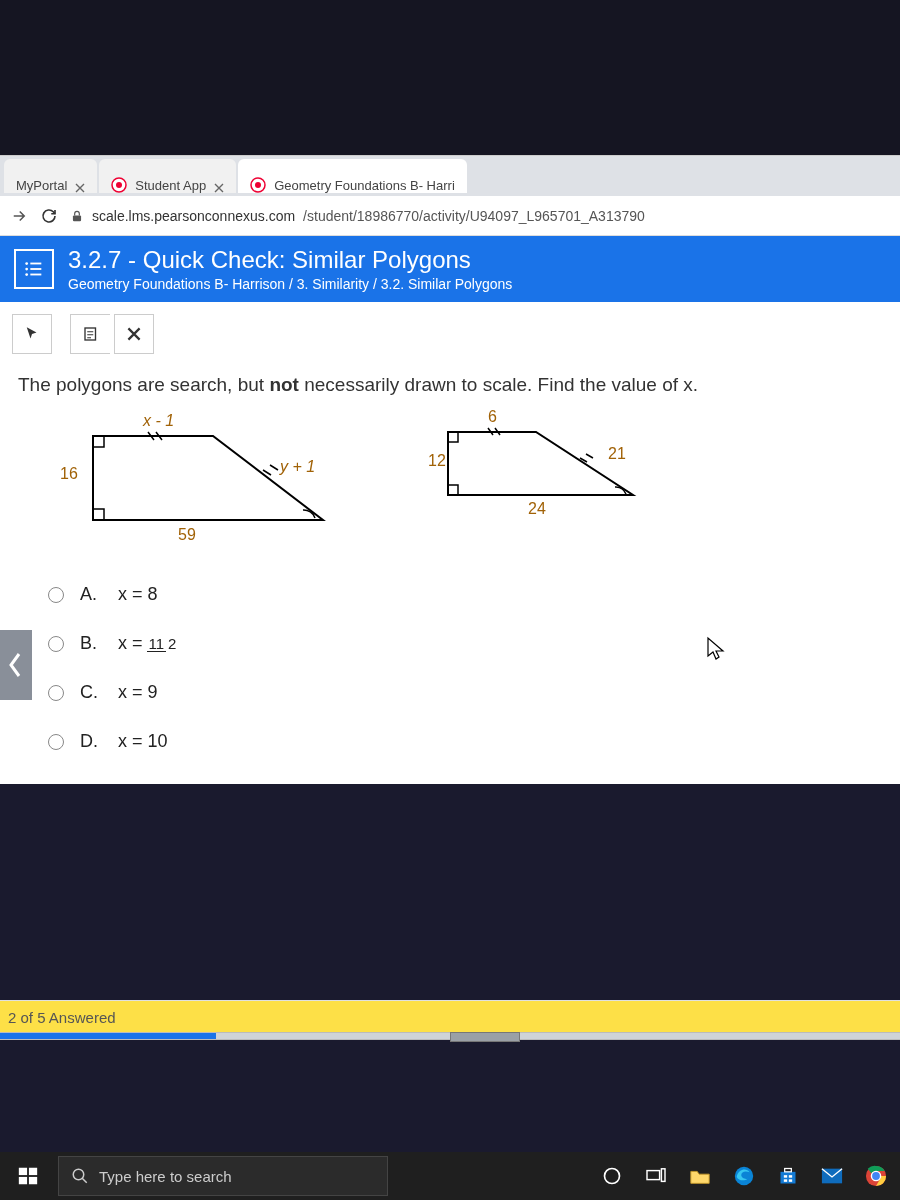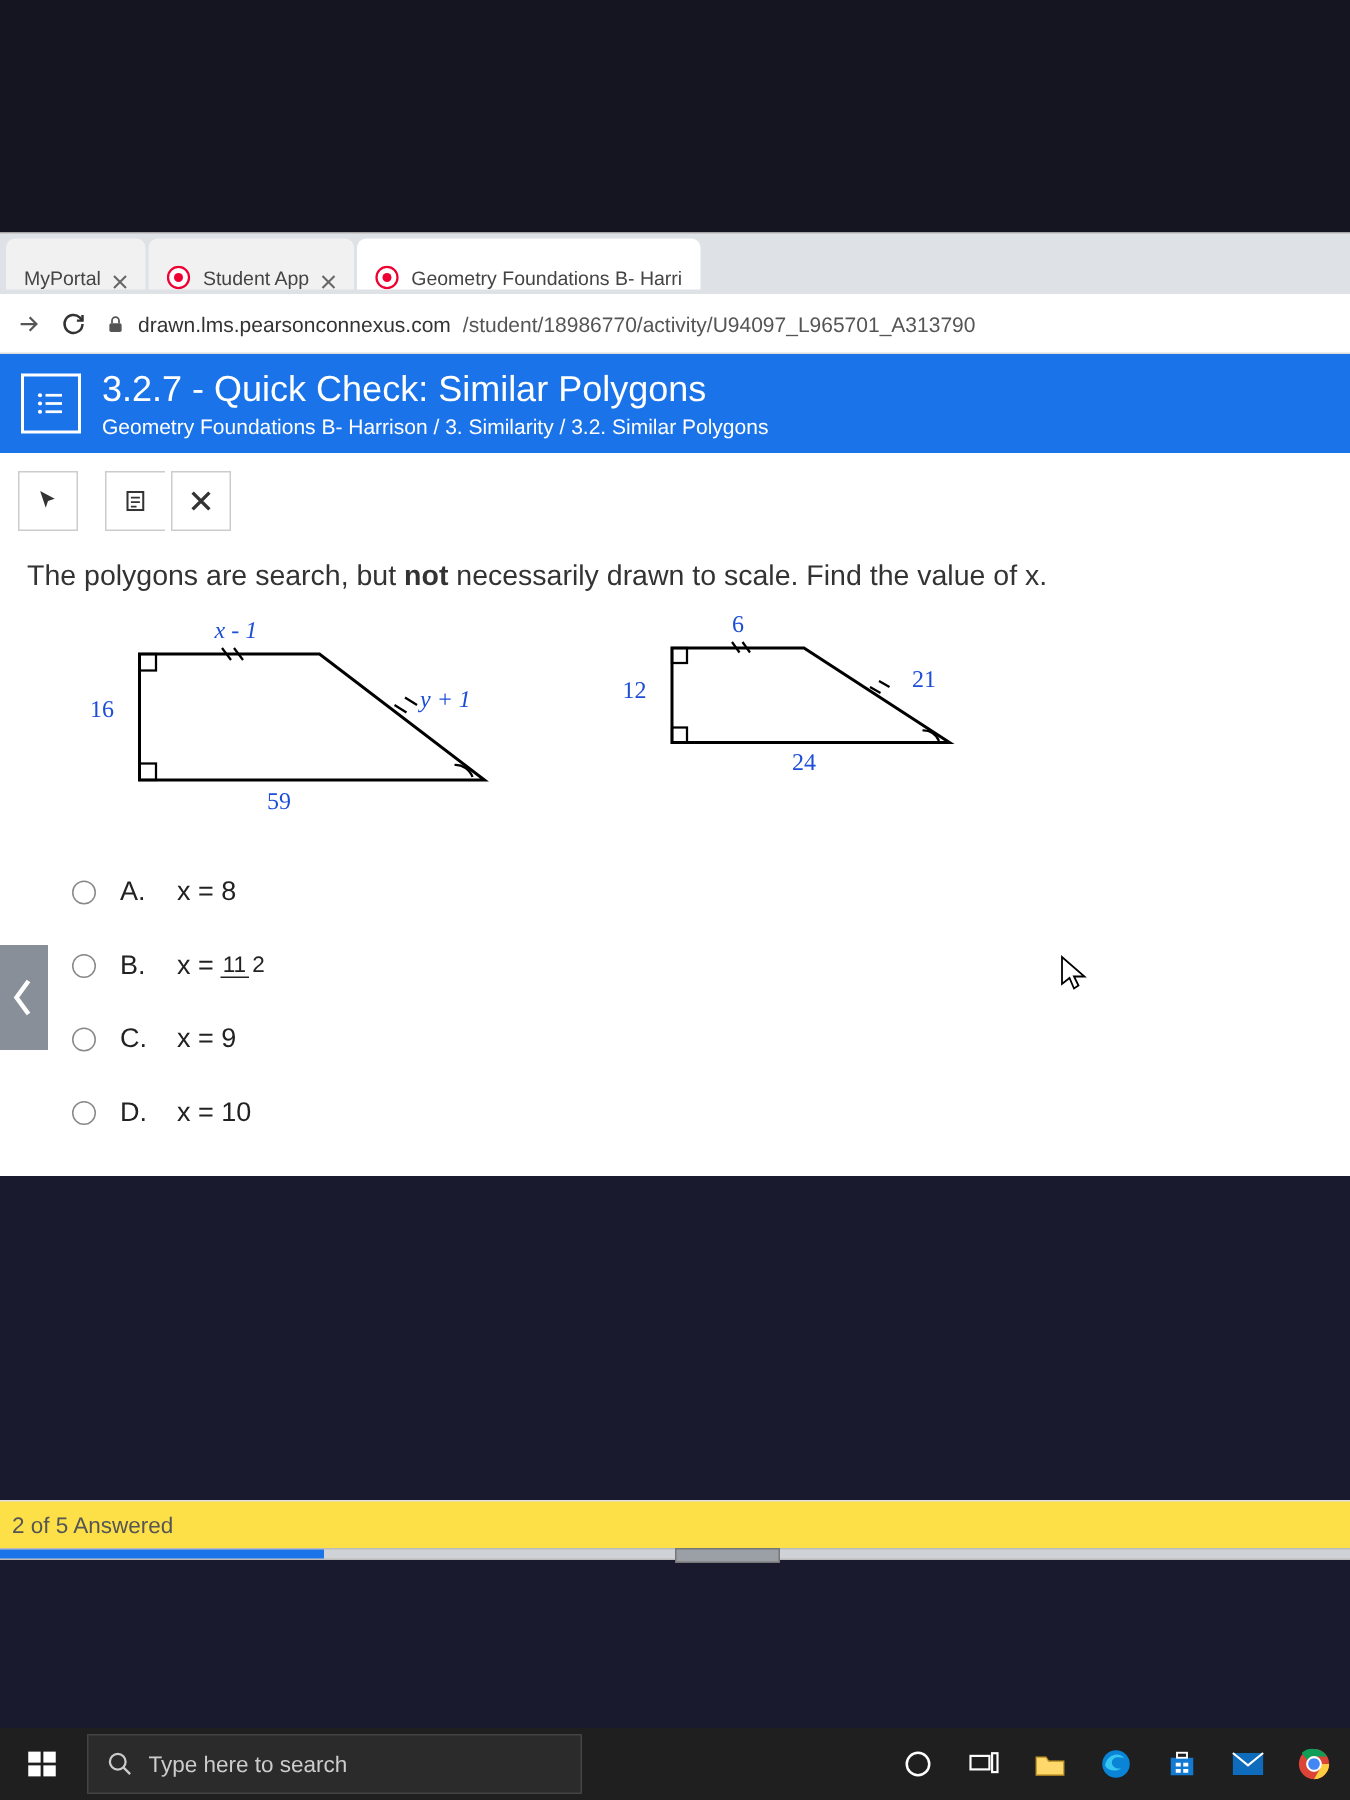--- a/index.html
+++ b/index.html
@@ -99,21 +99,21 @@
   }
   .question-text { font-size: 19px; color: #333; }
   .question-text .not { font-weight: bold; }
   .figure-row {
     display: flex;
     gap: 60px;
     margin: 14px 0 20px 30px;
   }
   .trap-wrap { position: relative; }
   .trap-wrap svg { display: block; }
-  .trap-wrap .lbl { position: absolute; font-size: 16px; color: #1d4ed8; font-style: italic; font-family: Liberation Serif, serif; }
+  .trap-wrap .lbl { position: absolute; font-size: 16px; color: #a16207; font-style: italic; font-family: Liberation Sans, sans-serif; }
   .choices { margin-left: 30px; }
   .choice-row {
     display: flex;
     align-items: center;
     gap: 16px;
     padding: 14px 0;
     font-size: 18px;
     color: #222;
   }
   .radio {
@@ -252,21 +252,21 @@
       </svg>
     <svg class="nav-icon" viewBox="0 0 24 24">
         <path d="M20 12a8 8 0 1 1-2.34-5.66L20 9" fill="none" stroke="#333" stroke-width="2.2"></path>
         <path d="M20 4v5h-5" fill="none" stroke="#333" stroke-width="2.2"></path>
       </svg>
     <div class="url-bar">
       <svg width="14" height="14" viewBox="0 0 24 24">
           <rect x="5" y="11" width="14" height="10" rx="2" fill="#555"></rect>
           <path d="M8 11V8a4 4 0 0 1 8 0v3" fill="none" stroke="#555" stroke-width="2"></path>
         </svg>
-      <span class="host">drawn.lms.pearsonconnexus.com</span>
+      <span class="host">scale.lms.pearsonconnexus.com</span>
         <span>/student/18986770/activity/U94097_L965701_A313790</span>
     </div>
   </div>
 </div>
 
 <div class="blue-header">
   <div class="menu-square">
     <svg width="22" height="22" viewBox="0 0 24 24">
       <circle cx="4" cy="6" r="1.5" fill="#fff"></circle>
         <rect x="8" y="5" width="12" height="2" fill="#fff"></rect>
@@ -326,21 +326,21 @@
     <div class="trap-wrap" style="width:260px;height:110px">
       <svg width="260" height="110" viewBox="0 0 260 110">
         <polygon points="40,22 128,22 225,85 40,85" fill="none" stroke="#000" stroke-width="2"></polygon>
         <rect x="40" y="22" width="10" height="10" fill="none" stroke="#000" stroke-width="1.5"></rect>
         <rect x="40" y="75" width="10" height="10" fill="none" stroke="#000" stroke-width="1.5"></rect>
         <path d="M80 18 l5 7 M87 18 l5 7" stroke="#000" stroke-width="1.5" fill="none"></path>
         <path d="M172 48 l7 4 M178 44 l7 4" stroke="#000" stroke-width="1.5" fill="none"></path>
         <path d="M207 77 a11 11 0 0 1 11 7" stroke="#000" stroke-width="1.5" fill="none"></path>
       </svg>
       <span class="lbl" style="left:80px;top:-2px;font-style:normal">6</span>
-      <span class="lbl" style="left:7px;top:42px;font-style:normal">12</span>
+      <span class="lbl" style="left:20px;top:42px;font-style:normal">12</span>
       <span class="lbl" style="left:200px;top:35px;font-style:normal">21</span>
       <span class="lbl" style="left:120px;top:90px;font-style:normal">24</span>
     </div>
   </div>
 
   <div class="choices">
     <div class="choice-row">
       <div class="radio"></div>
       <span class="choice-letter">A.</span>
       <span class="choice-body">x = 8</span>

